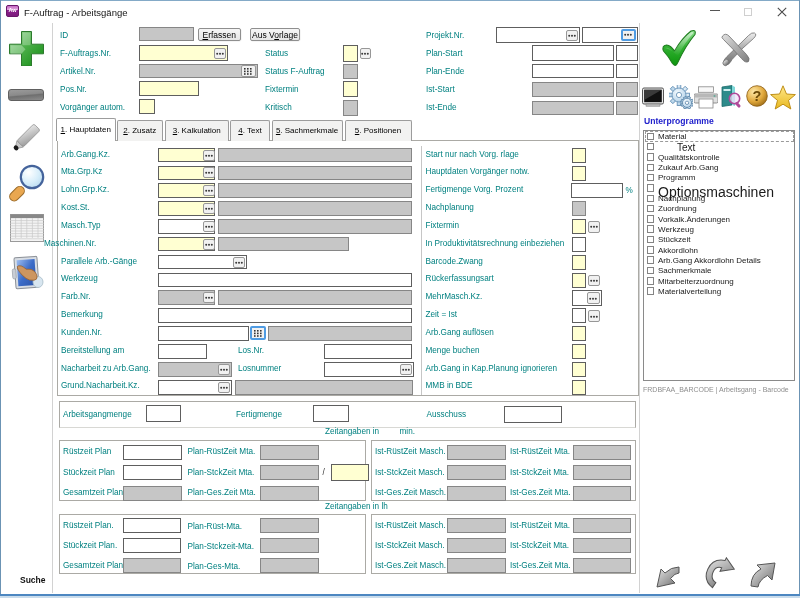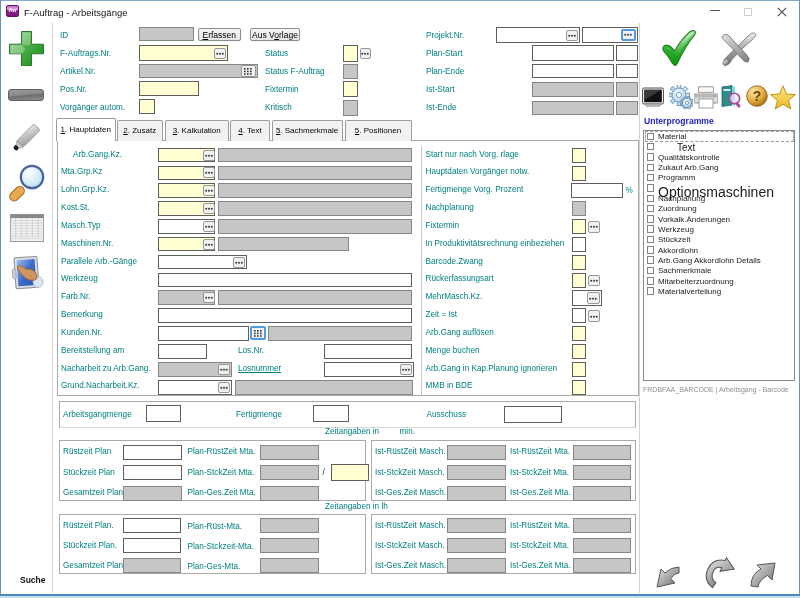--- a/index.html
+++ b/index.html
@@ -181,26 +181,26 @@
 <div class="in g" style="left:615.5px;top:82.0px;width:22.5px;height:14.5px;"></div>
 <div class="in g" style="left:532px;top:100.5px;width:82px;height:14.5px;"></div>
 <div class="in g" style="left:615.5px;top:100.5px;width:22.5px;height:14.5px;"></div>
 <div class="panel" style="left:56.5px;top:140px;width:582.5px;height:256px"></div>
 <div class="tab" style="left:56px;top:118px;width:59.5px;height:23px;background:#fff;z-index:3;padding-top:6px"><u>1</u>. Hauptdaten</div>
 <div class="tab" style="left:116.5px;width:46.5px"><u>2</u>. Zusatz</div>
 <div class="tab" style="left:165px;width:63.5px"><u>3</u>. Kalkulation</div>
 <div class="tab" style="left:230px;width:40px"><u>4</u>. Text</div>
 <div class="tab" style="left:271.5px;width:71px"><u>5</u>. Sachmerkmale</div>
 <div class="tab" style="left:344.5px;width:67px"><u>5</u>. Positionen</div>
-<div class="L" style="left:73px;top:149.5px;">Arb.Gang.Kz.</div>
+<div class="L" style="left:61px;top:149.5px;">Arb.Gang.Kz.</div>
 <div class="L" style="left:61px;top:167.34px;">Mta.Grp.Kz</div>
 <div class="L" style="left:61px;top:185.18px;">Lohn.Grp.Kz.</div>
 <div class="L" style="left:61px;top:203.01999999999998px;">Kost.St.</div>
 <div class="L" style="left:61px;top:220.86px;">Masch.Typ</div>
-<div class="L" style="left:61px;top:238.7px;">Maschinen.Nr.</div>
+<div class="L" style="left:44px;top:238.7px;">Maschinen.Nr.</div>
 <div class="L" style="left:61px;top:256.53999999999996px;">Parallele Arb.-Gänge</div>
 <div class="L" style="left:61px;top:274.38px;">Werkzeug</div>
 <div class="L" style="left:61px;top:292.21999999999997px;">Farb.Nr.</div>
 <div class="L" style="left:61px;top:310.06px;">Bemerkung</div>
 <div class="L" style="left:61px;top:327.90000000000003px;">Kunden.Nr.</div>
 <div class="L" style="left:61px;top:345.74px;">Bereitstellung am</div>
 <div class="L" style="left:61px;top:363.58px;">Nacharbeit zu Arb.Gang.</div>
 <div class="L" style="left:61px;top:381.42px;">Grund.Nacharbeit.Kz.</div>
 <div class="in y" style="left:157.5px;top:147.7px;width:57.5px;height:14.6px;"></div>
 <div class="b3" style="left:202.5px;top:149.5px;width:12px;height:11px;">
@@ -294,21 +294,21 @@
 <div class="L" style="left:238px;top:345.74px;">Los.Nr.</div>
 <div class="in" style="left:324px;top:343.94px;width:88px;height:14.6px;"></div>
 <div class="in g" style="left:157.5px;top:361.78px;width:74.5px;height:15.6px;"></div>
 <div class="b3" style="left:217.5px;top:363.78px;width:12px;height:11px;">
     <svg width="8" height="3" viewBox="0 0 8 3">
       <circle cx="1.2" cy="1.7" r="1" fill="#3a3a3a"></circle>
       <circle cx="4" cy="1.7" r="1" fill="#3a3a3a"></circle>
       <circle cx="6.8" cy="1.7" r="1" fill="#3a3a3a"></circle>
     </svg>
   </div>
-<div class="L" style="left:238px;top:363.58px;text-decoration:underline;">Losnummer</div>
+<div class="L" style="left:238px;top:363.58px;">Losnummer</div>
 <div class="in" style="left:324px;top:361.78px;width:90px;height:15.6px;"></div>
 <div class="b3" style="left:399.5px;top:363.78px;width:12px;height:11px;">
     <svg width="8" height="3" viewBox="0 0 8 3">
       <circle cx="1.2" cy="1.7" r="1" fill="#3a3a3a"></circle>
       <circle cx="4" cy="1.7" r="1" fill="#3a3a3a"></circle>
       <circle cx="6.8" cy="1.7" r="1" fill="#3a3a3a"></circle>
     </svg>
   </div>
 <div class="in" style="left:157.5px;top:379.62px;width:74.5px;height:15.6px;"></div>
 <div class="b3" style="left:217.5px;top:381.62px;width:12px;height:11px;">

